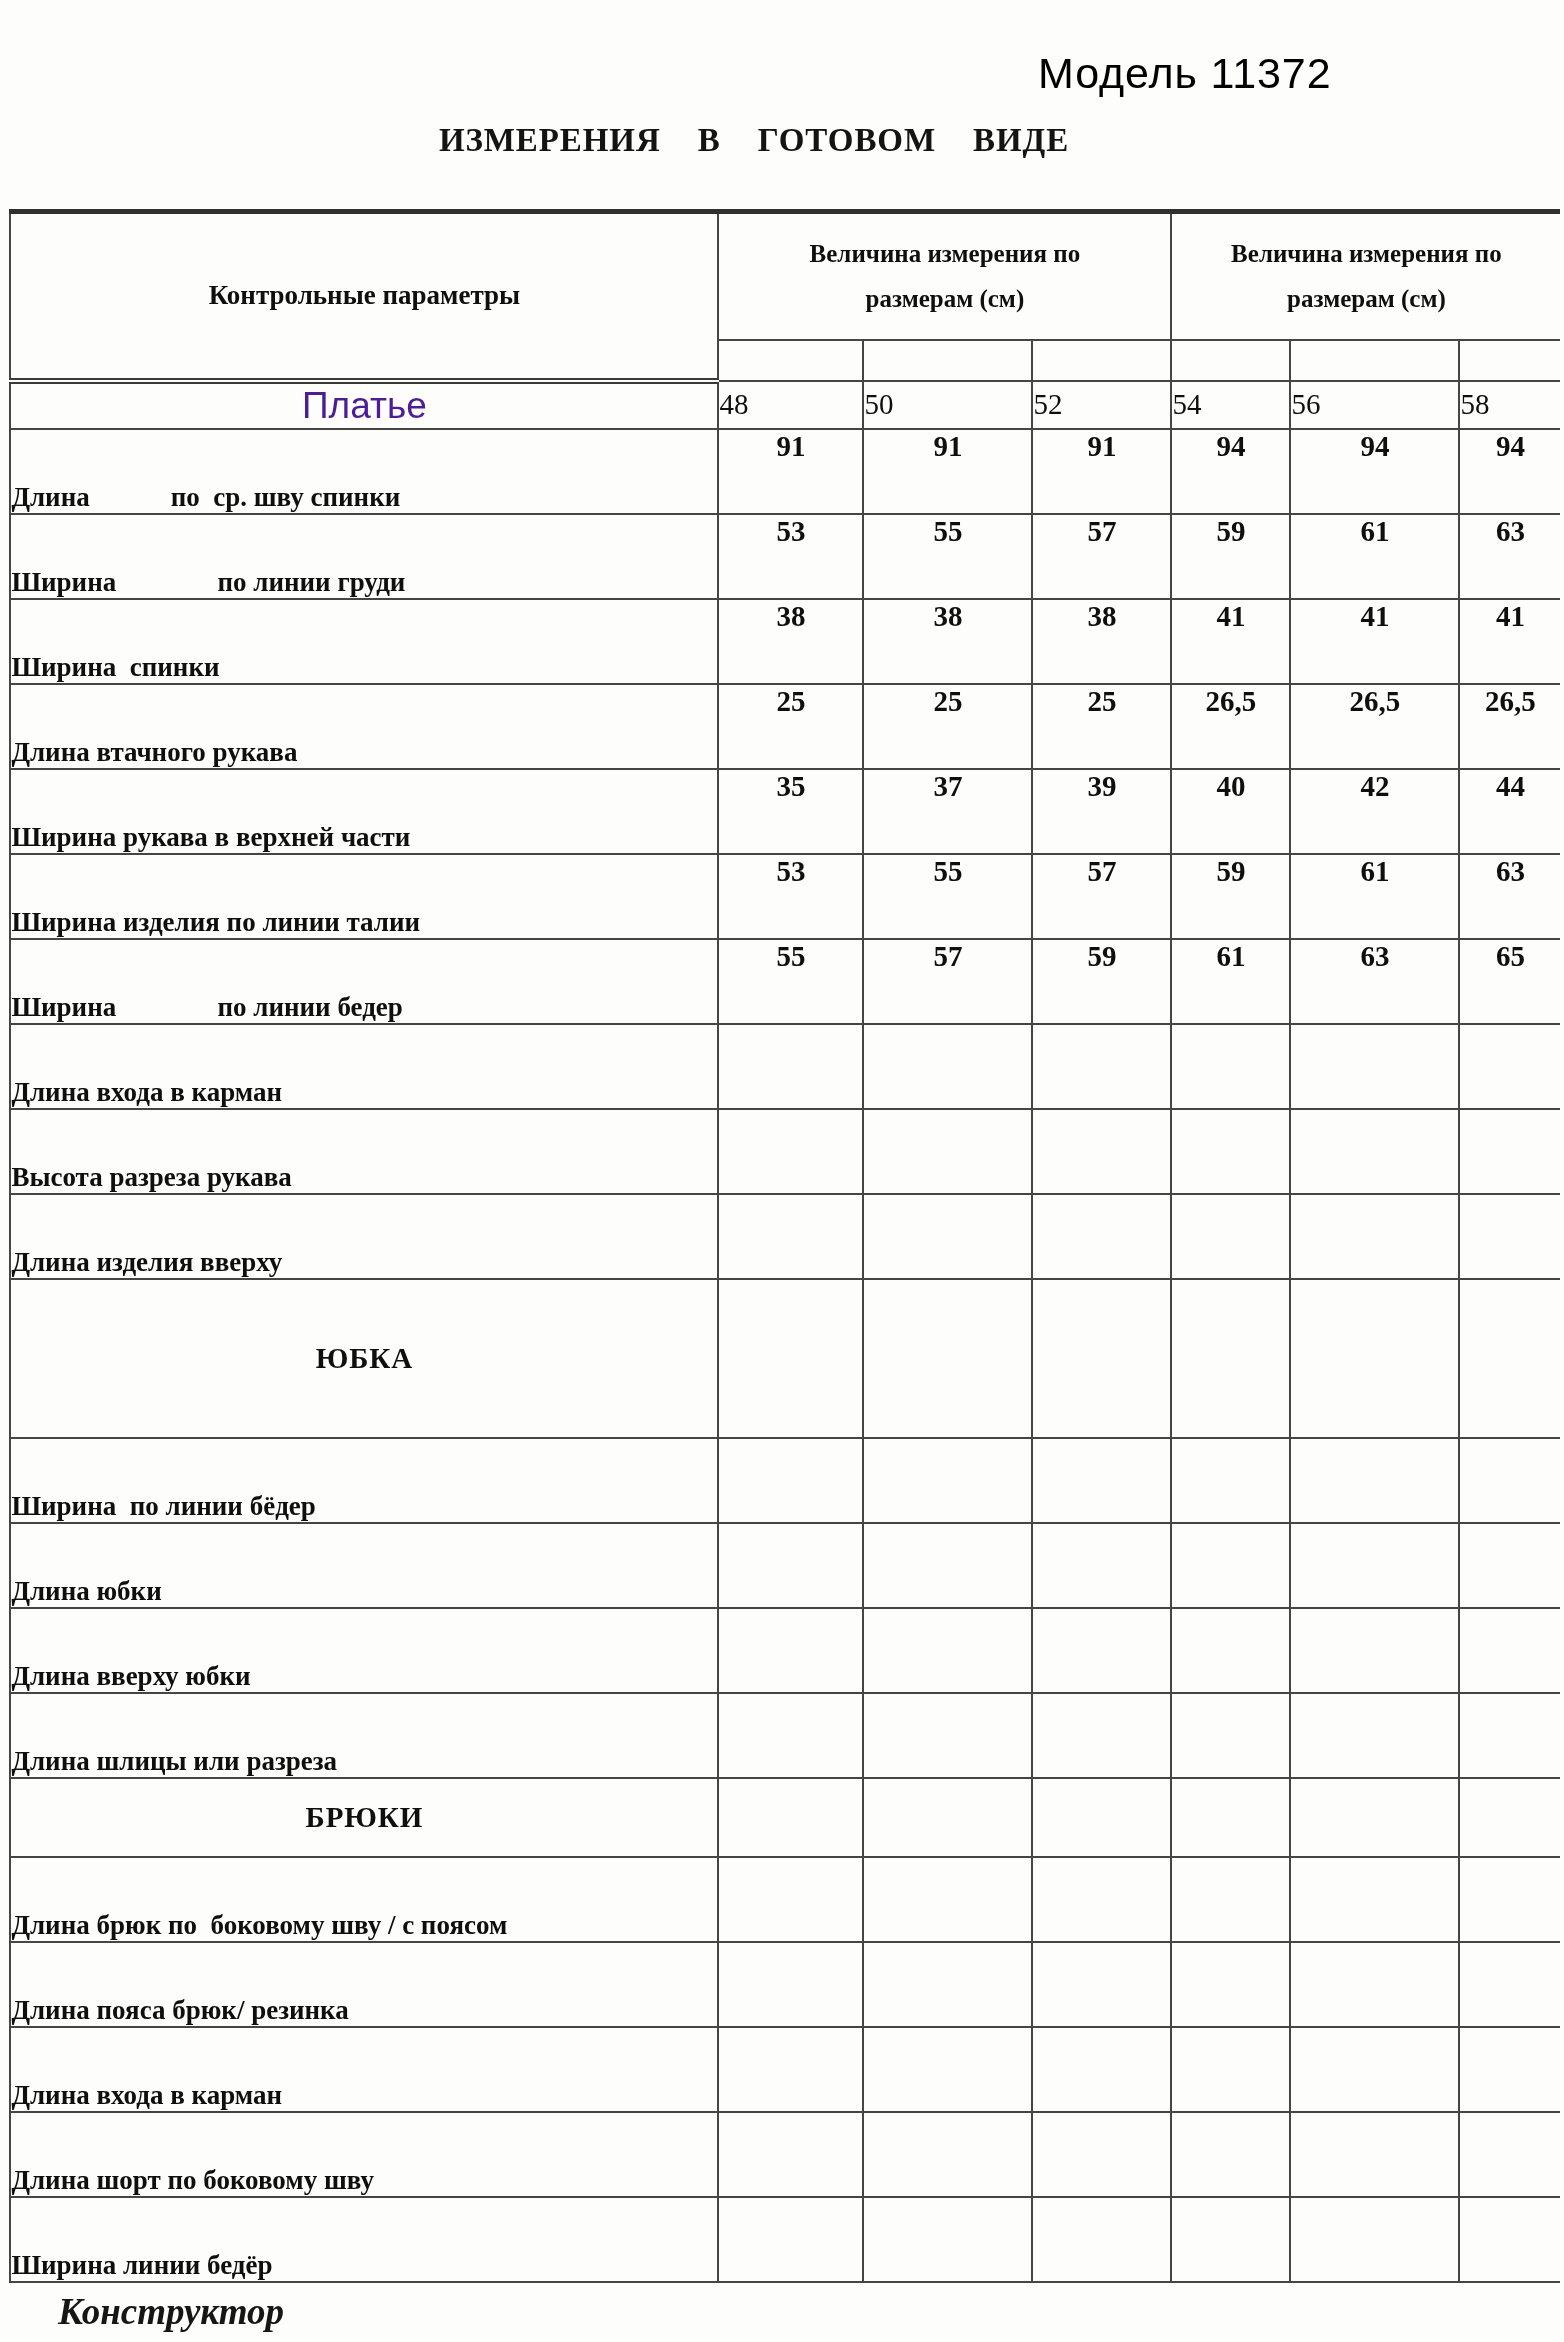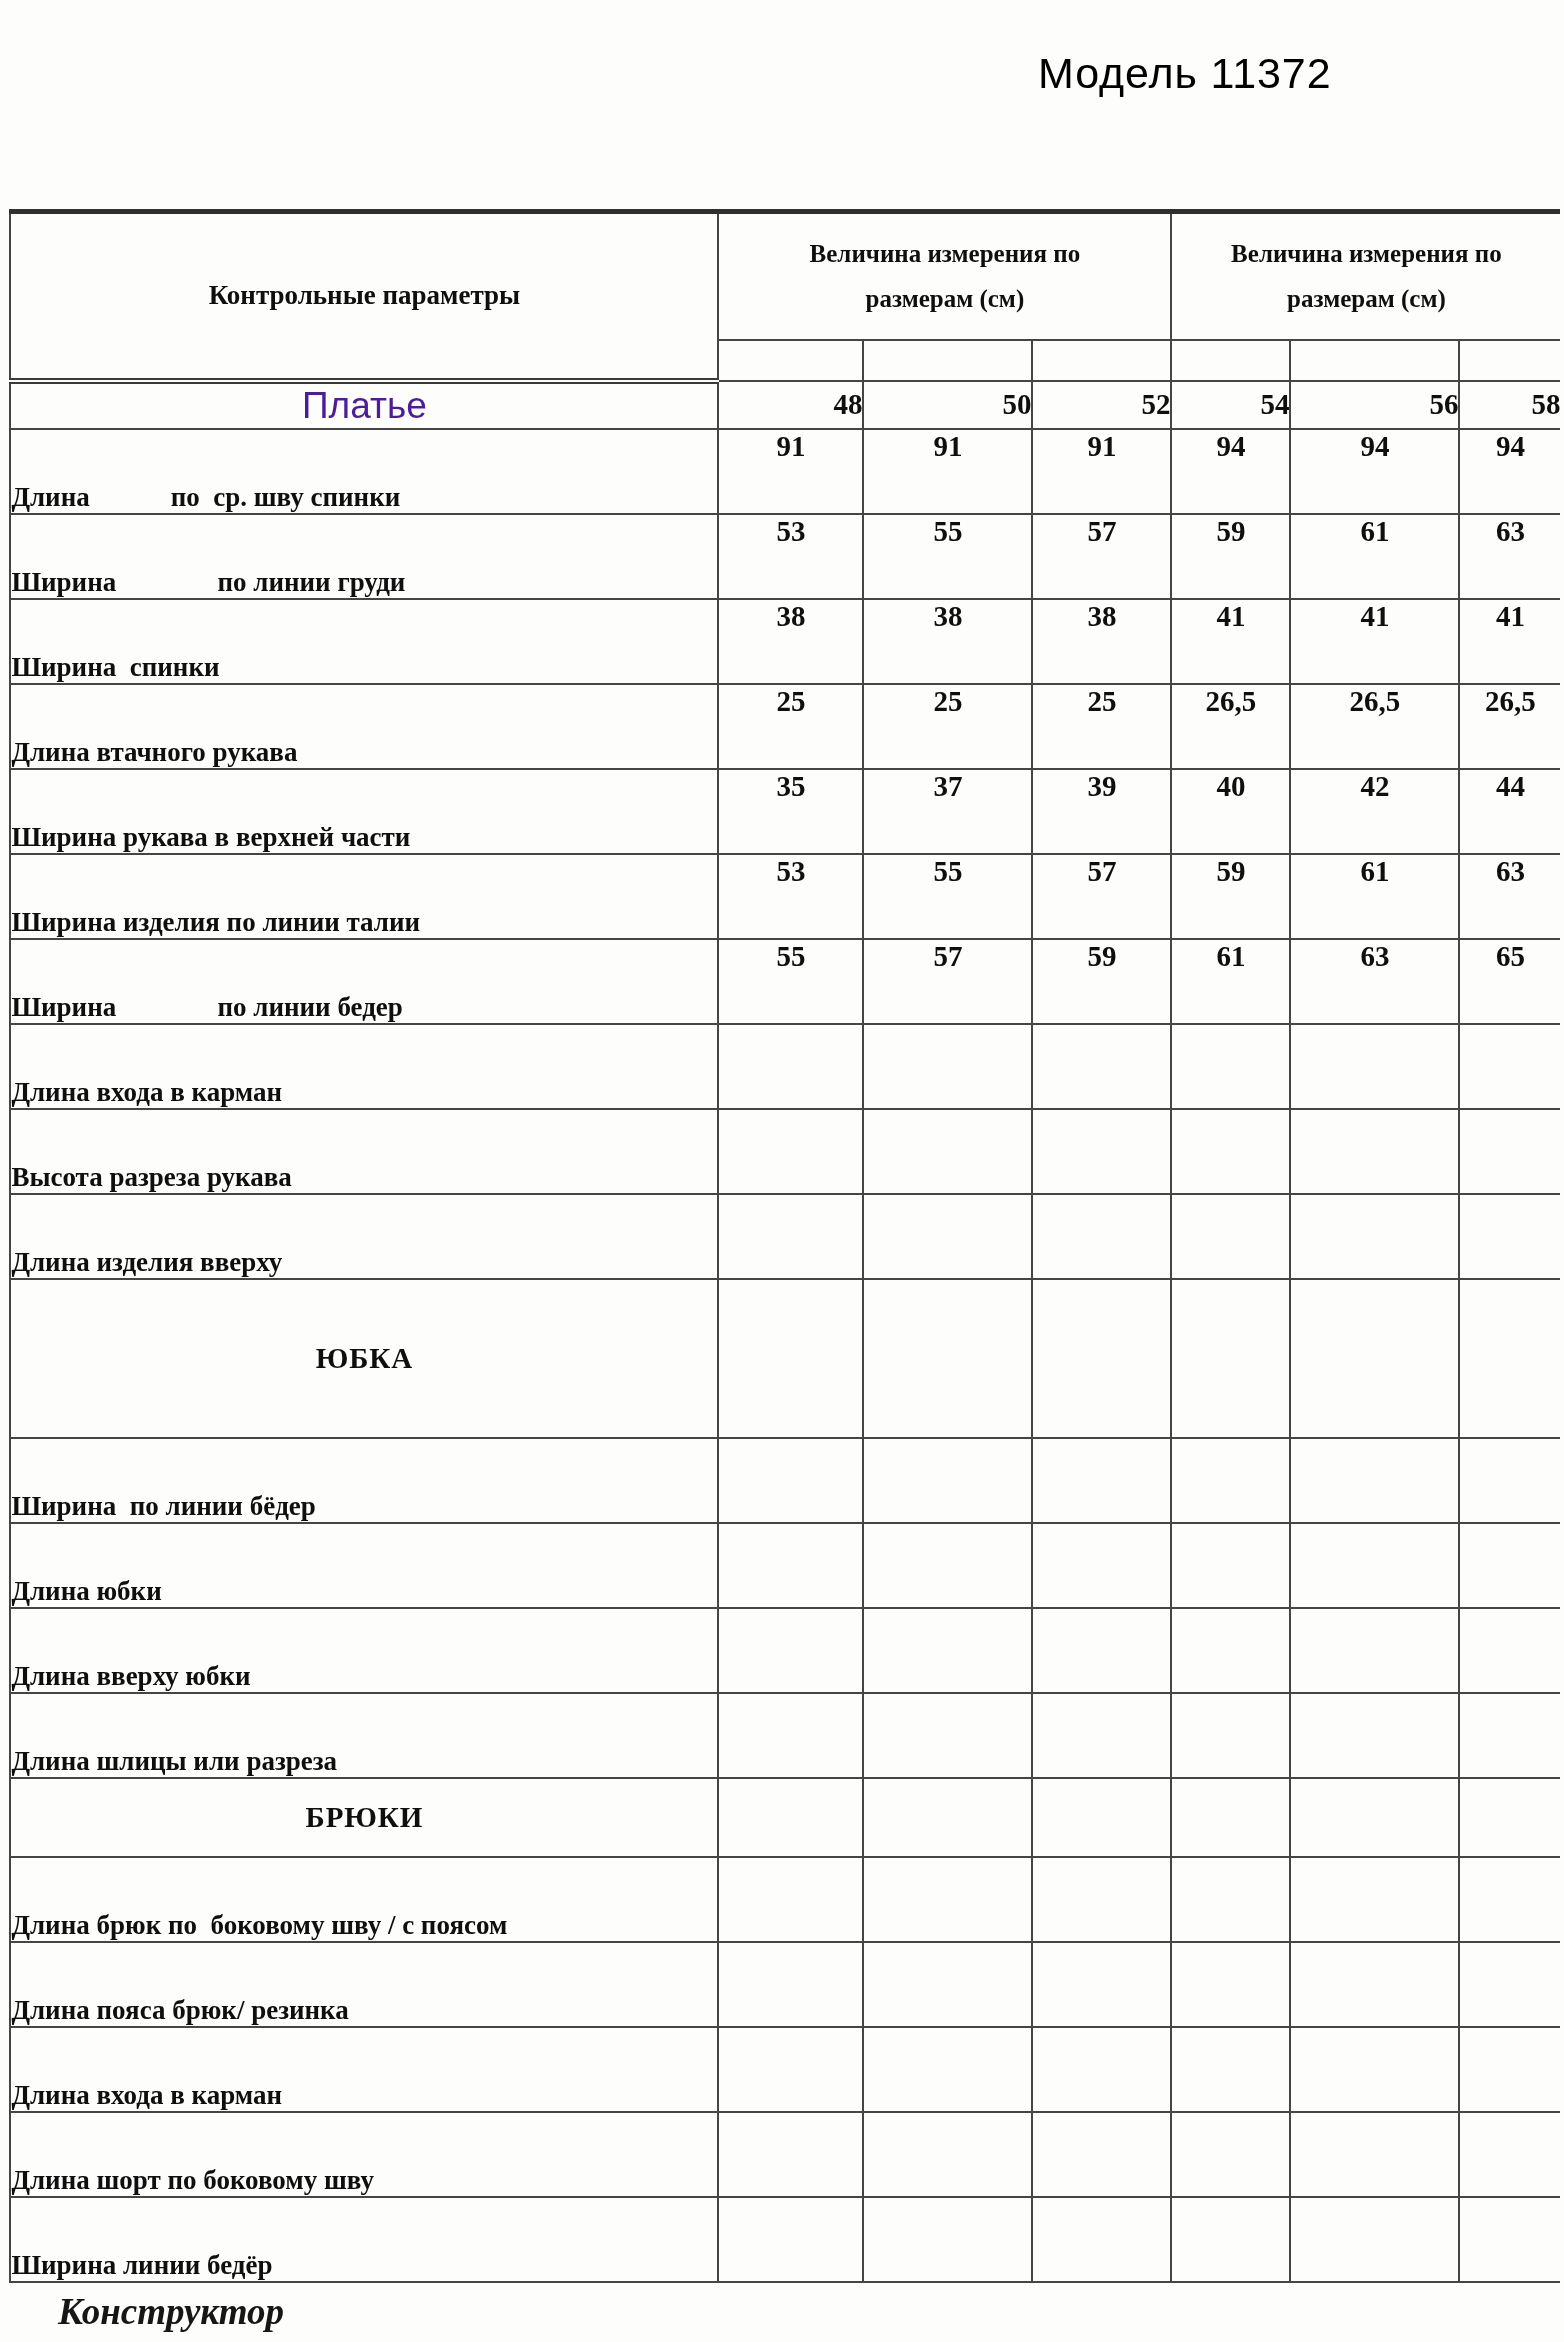--- a/index.html
+++ b/index.html
@@ -58,22 +58,22 @@
   tr.row-split td { border-bottom:6.6px double #3a3a3a; }
 
   tr.row-sizes td { border-bottom:3.7px solid #3d3d3d; }
   td.dress-cell {
     font-family:"Liberation Sans", sans-serif;
     font-size:37px; font-weight:normal; color:#4c1d95;
     text-align:center; vertical-align:middle;
     padding-right:165px; line-height:1;
   }
   td.size-cell {
-    text-align:right; vertical-align:middle;
-    font-weight:bold; font-size:29px;
+    text-align:left; vertical-align:middle;
+    font-weight:normal; font-size:29px;
   }
 
   
   td.param-cell {
     vertical-align:bottom; text-align:left;
     font-weight:bold; font-size:27px;
     padding:0 0 4.7px 52px;
     white-space:pre;
   }
   td.value-cell {
@@ -98,20 +98,21 @@
     font-weight:bold; font-style:italic;
     font-size:37px; color:#161616;
   }
 </style>
 </head>
 <body>
 
 <div id="model-title">Модель 11372</div>
 
 <div id="doc-heading">
+  <div class="hl1">ИЗМЕРЕНИЯ  В  ГОТОВОМ  ВИДЕ</div>
 </div>
 
 <table id="measurements">
   <colgroup>
     <col style="width:708px">
     <col style="width:145px">
     <col style="width:169px">
     <col style="width:139px">
     <col style="width:119px">
     <col style="width:169px">

